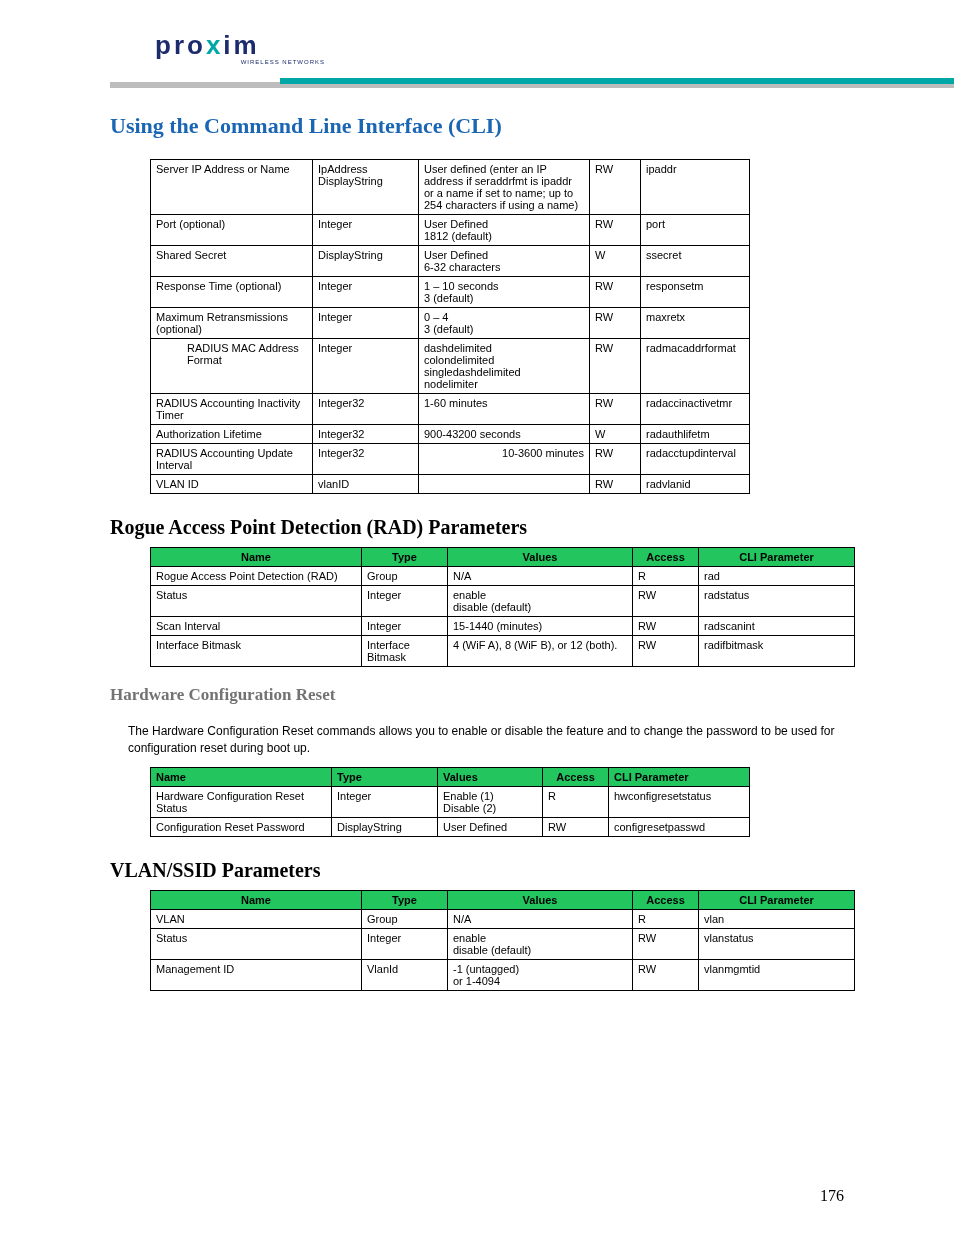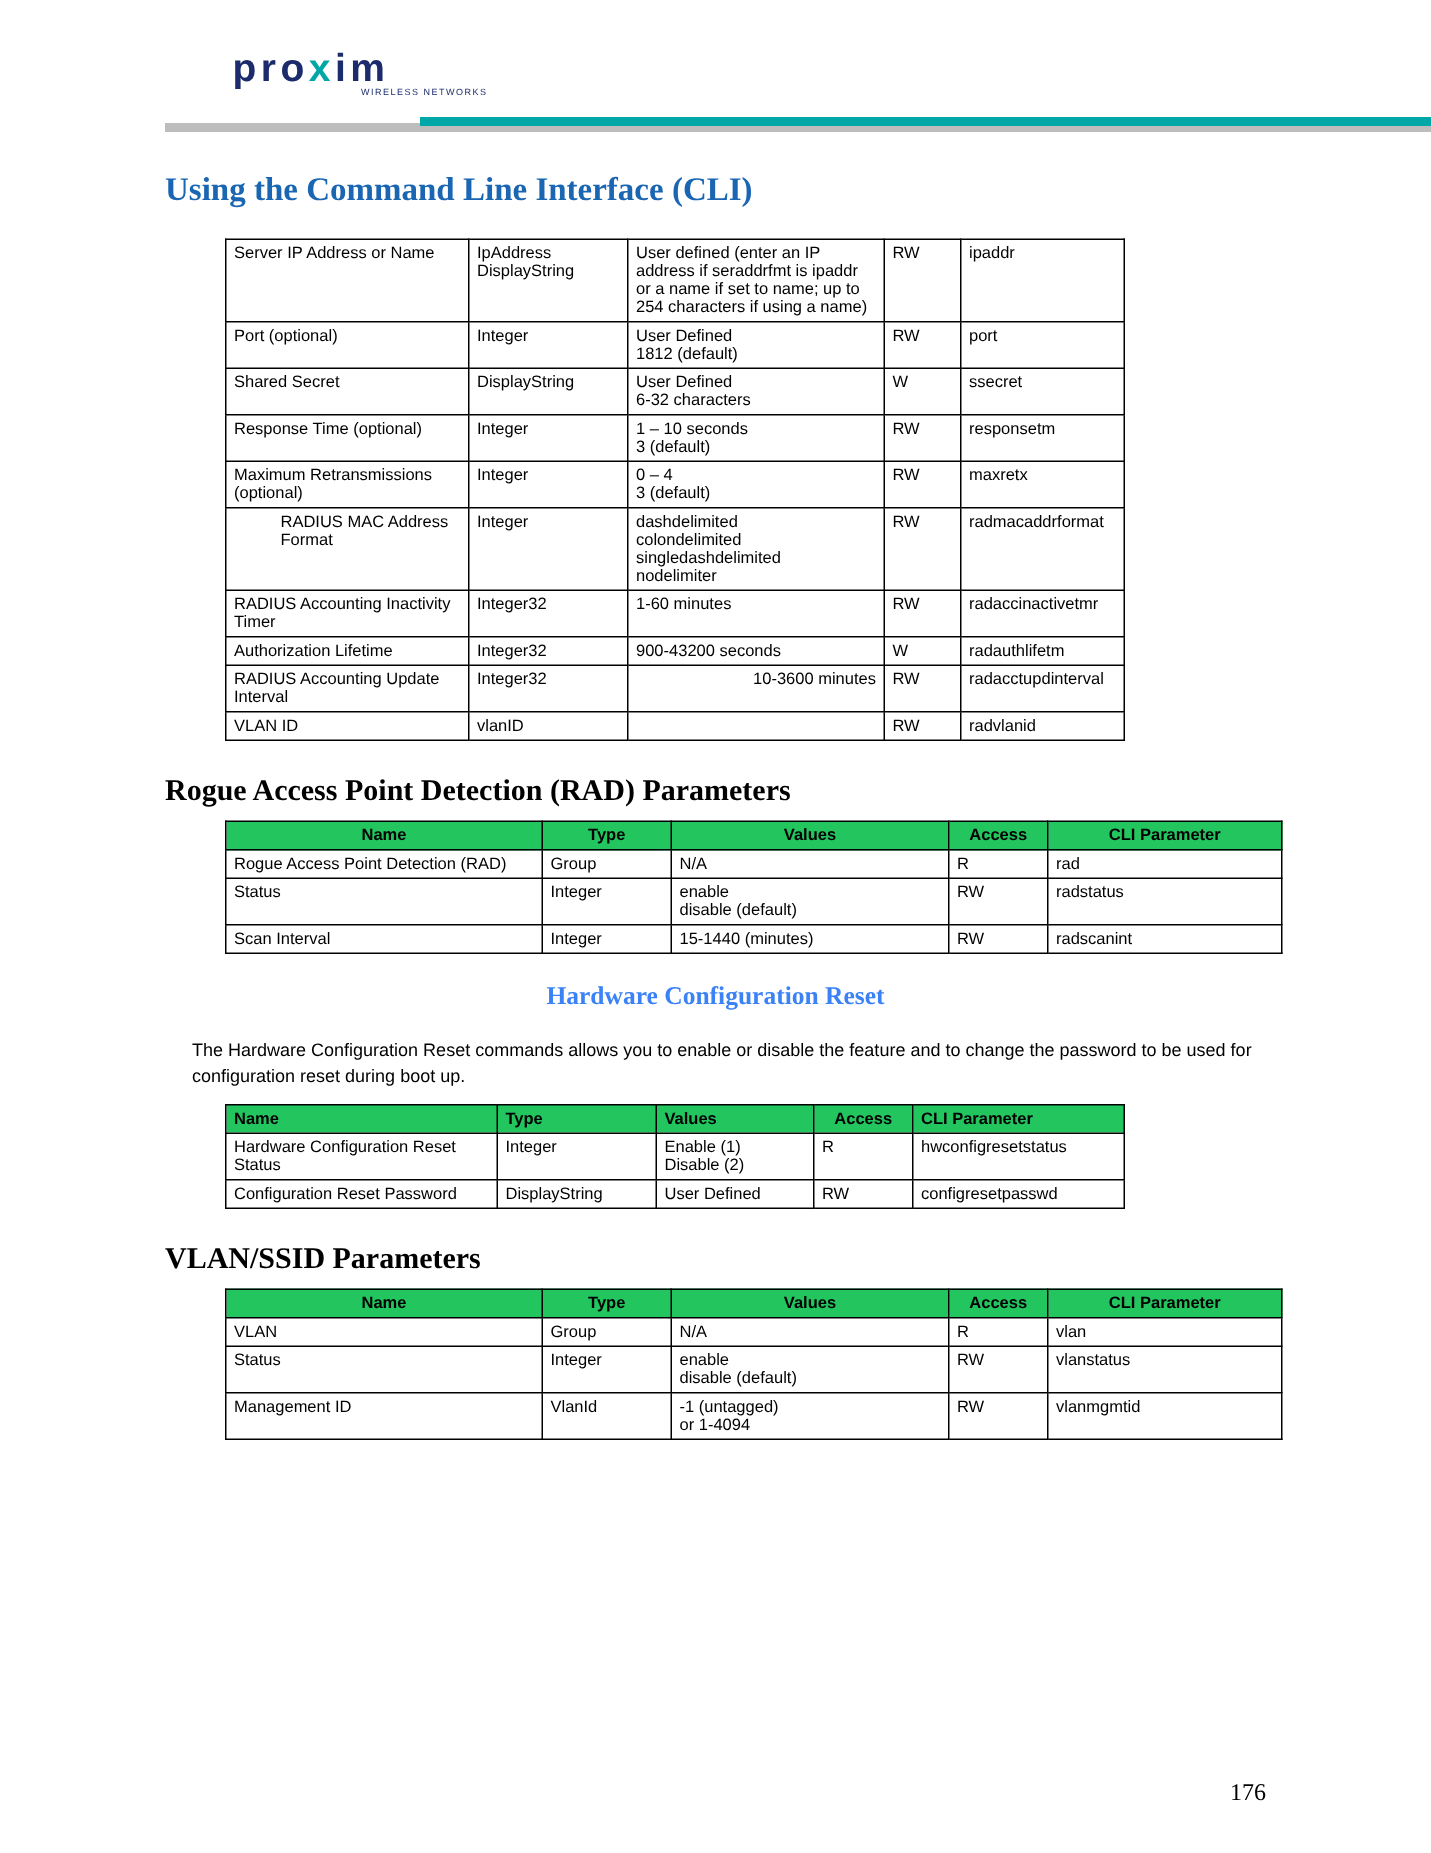--- a/index.html
+++ b/index.html
@@ -75,23 +75,22 @@
     font-family: "Times New Roman", Times, serif;
     font-size: 20px;
     font-weight: bold;
     color: #000;
     margin: 22px 0 8px 0;
   }
   .h3 {
     font-family: "Times New Roman", Times, serif;
     font-size: 17px;
     font-weight: bold;
-    color: #3b82f6;
+    color: #737373;
     margin: 18px 0 18px 0;
-    text-align: center;
   }
   .para {
     font-size: 12px;
     line-height: 1.4;
     margin: 12px 0 10px 18px;
   }
   table.data {
     border-collapse: collapse;
     margin-left: 40px;
     font-size: 11px;
@@ -238,20 +237,27 @@
             <td><span>RW</span></td>
             <td><span>radstatus</span></td>
           </tr>
           <tr>
             <td><span>Scan Interval</span></td>
             <td><span>Integer</span></td>
             <td><span>15-1440 (minutes)</span></td>
             <td><span>RW</span></td>
             <td><span>radscanint</span></td>
           </tr>
+          <tr>
+            <td><span>Interface Bitmask</span></td>
+            <td><span>Interface Bitmask</span></td>
+            <td><span>4 (WiF A), 8 (WiF B), or 12 (both).</span></td>
+            <td><span>RW</span></td>
+            <td><span>radifbitmask</span></td>
+          </tr>
         </tbody>
     </table>
   </div>
 
   <div class="section">
     <div class="h3">Hardware Configuration Reset</div>
     <p class="para">The Hardware Configuration Reset commands allows you to enable or disable the feature and to change the password to be used for configuration reset during boot up.</p>
     <table class="data">
       <thead>
           <tr>

